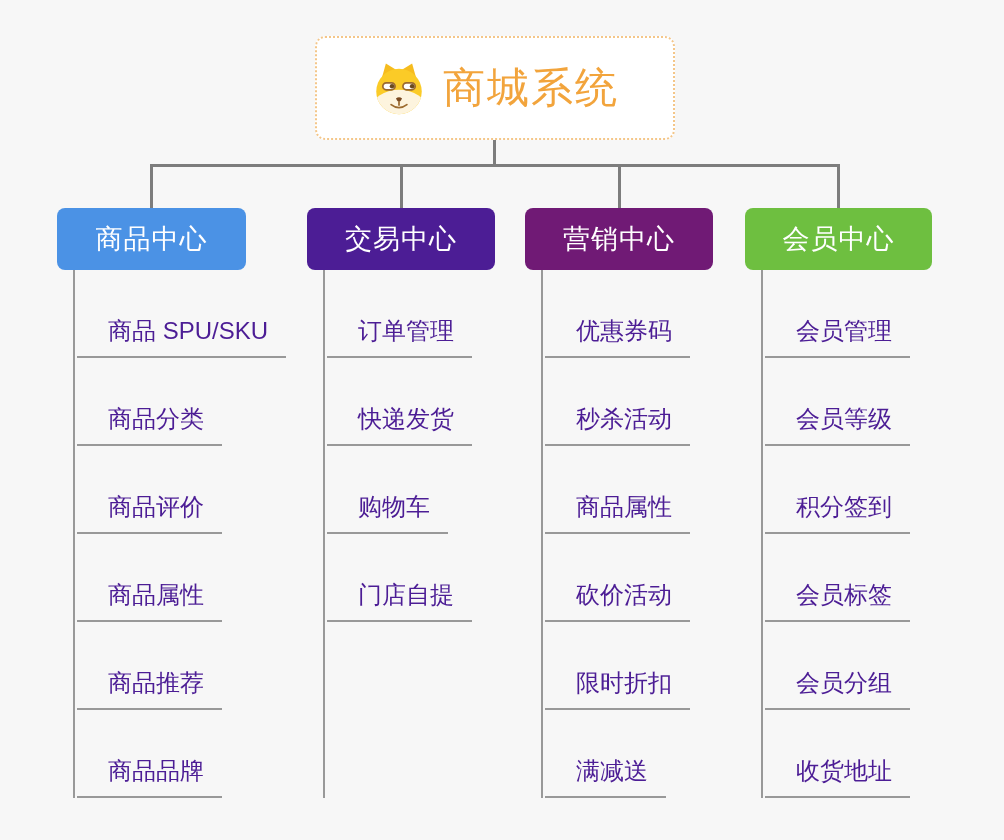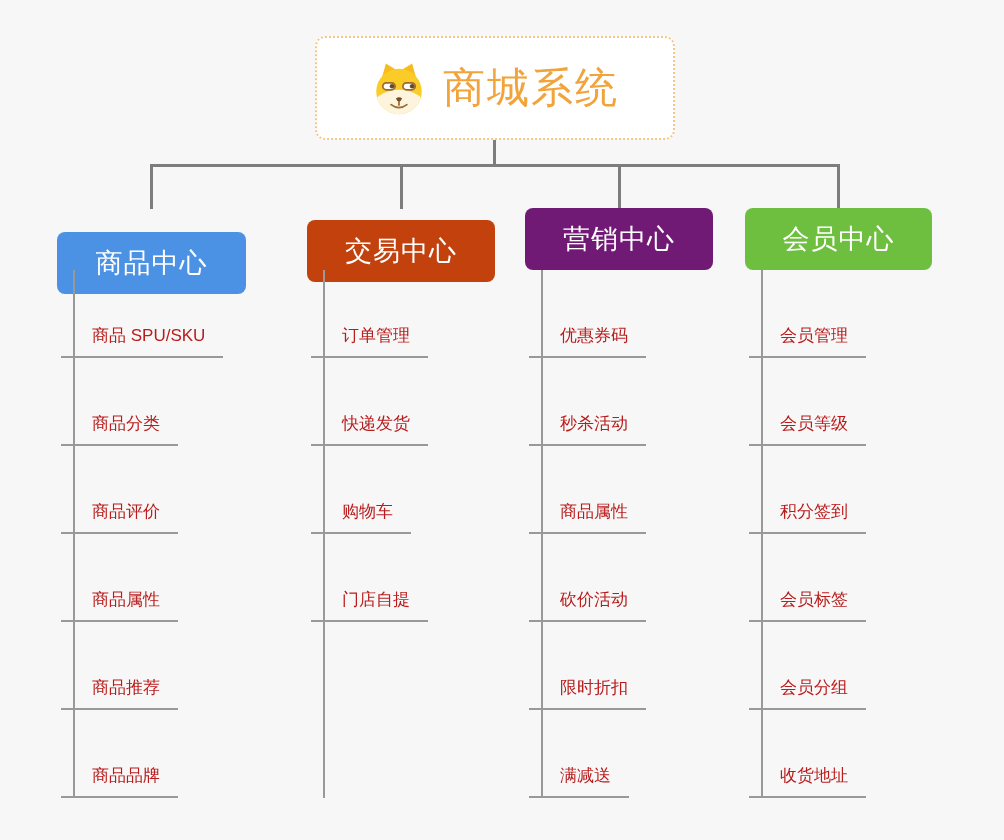--- a/index.html
+++ b/index.html
@@ -48,24 +48,24 @@
 
   .trunk{
     position:absolute;left:16px;top:62px;width:2px;height:528px;
     background:#999999;
   }
   .branch-items{position:absolute;left:0;top:62px;right:-100px;}
   .item-row{
     height:88px;display:flex;align-items:flex-end;
   }
   .node{
-    margin-left:4px;
+    margin-left:20px;
     padding:0 18px 9px 31px;
     border-bottom:2px solid #999999;
-    font-size:17px;color:#b91c1c;white-space:nowrap;
+    font-size:24px;color:#4c1d95;white-space:nowrap;
     width:fit-content;cursor:pointer;
   }
 </style>
 </head>
 <body style="background: rgb(247, 247, 247);">
 
 <div class="stage">
 
   <div class="root-node" style="border-color: rgb(244, 198, 137);">
     <svg class="root-icon" viewBox="0 0 64 64" aria-hidden="true">
@@ -92,21 +92,21 @@
 
   <div class="line root-drop" style="background: rgb(125, 125, 125);"></div>
   <div class="line h-rail" style="background: rgb(125, 125, 125);"></div>
   <div class="line drop drop-1" style="background: rgb(125, 125, 125);"></div>
   <div class="line drop drop-2" style="background: rgb(125, 125, 125);"></div>
   <div class="line drop drop-3" style="background: rgb(125, 125, 125);"></div>
   <div class="line drop drop-4" style="background: rgb(125, 125, 125);"></div>
 
   <div id="branches">
   <div class="branch">
-    <div class="branch-header" style="background: rgb(75, 146, 229); margin-top: 24px;">
+    <div class="branch-header" style="background: rgb(75, 146, 229);">
       <span class="branch-label">商品中心</span>
     </div>
     <div class="trunk" style="background: rgb(153, 153, 153);"></div>
     <div class="branch-items">
   <div class="item-row">
     <div class="node">
       <span class="node-label">商品 SPU/SKU</span>
     </div>
   </div>
 
@@ -136,21 +136,21 @@
 
   <div class="item-row">
     <div class="node">
       <span class="node-label">商品品牌</span>
     </div>
   </div>
 </div>
   </div>
 
   <div class="branch">
-    <div class="branch-header" style="background: #c2410c; margin-top: 12px;">
+    <div class="branch-header" style="background: #4c1d95;">
       <span class="branch-label">交易中心</span>
     </div>
     <div class="trunk" style="background: rgb(153, 153, 153);"></div>
     <div class="branch-items">
   <div class="item-row">
     <div class="node">
       <span class="node-label">订单管理</span>
     </div>
   </div>
 

